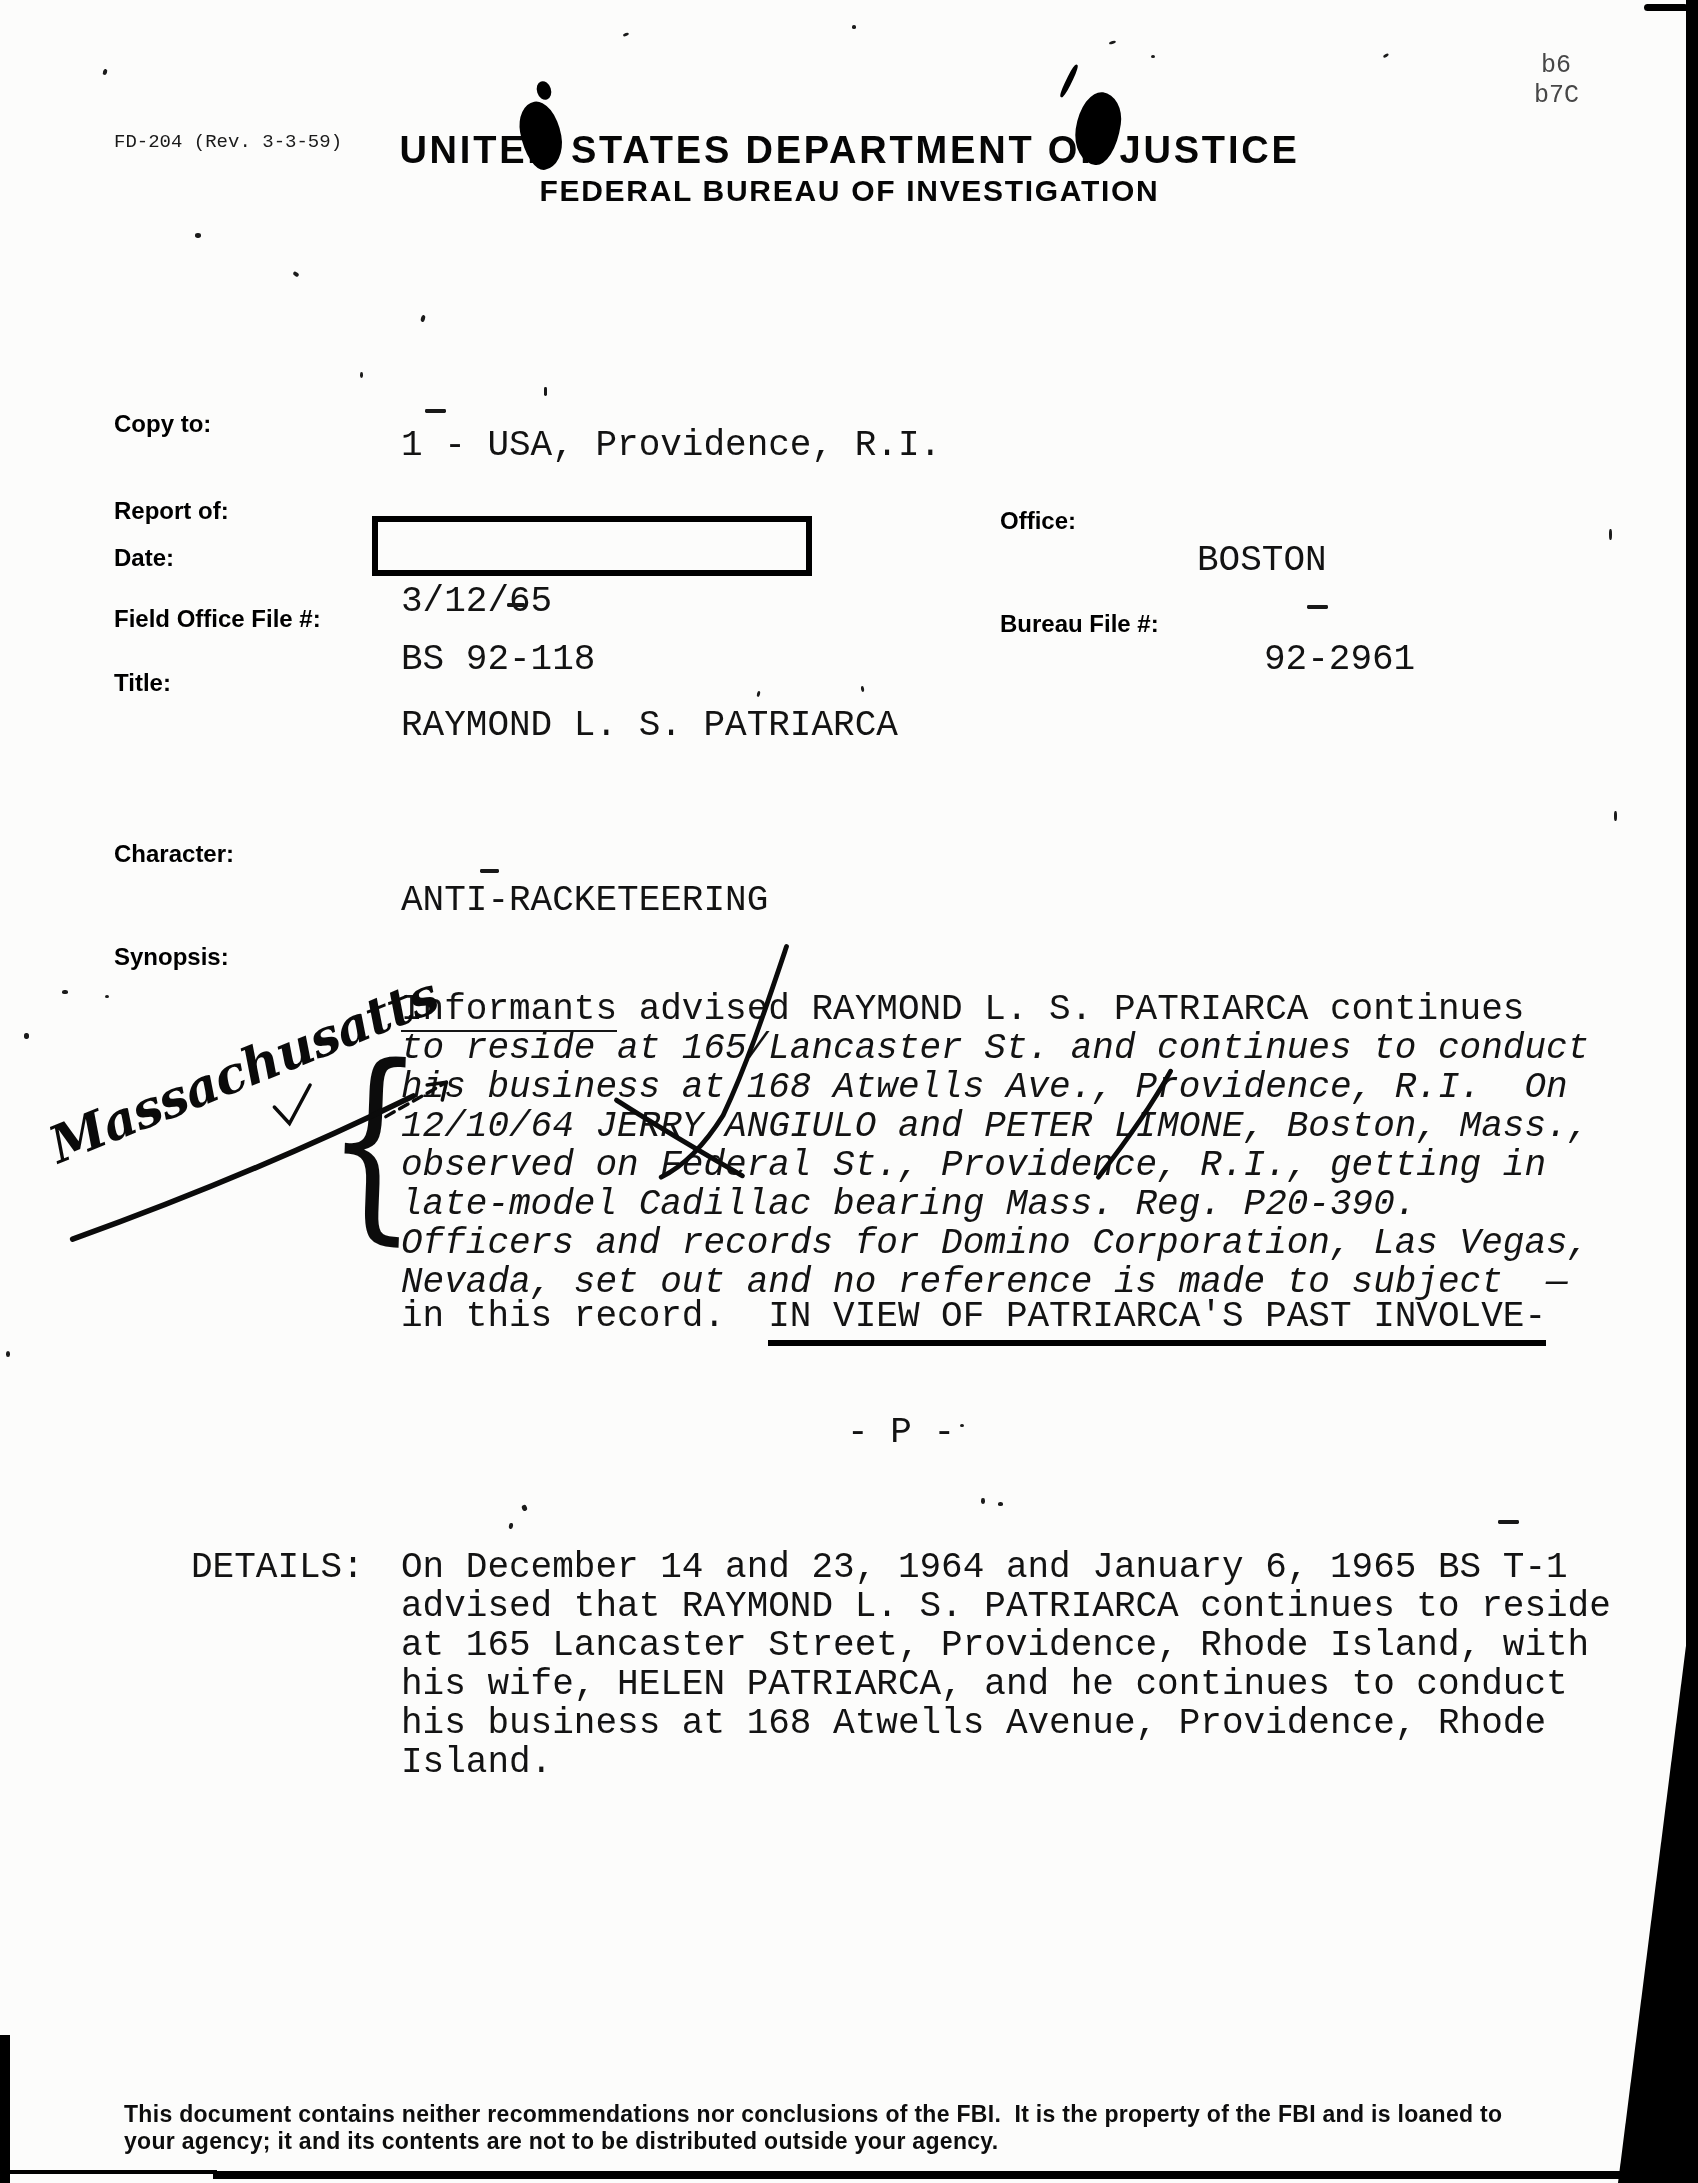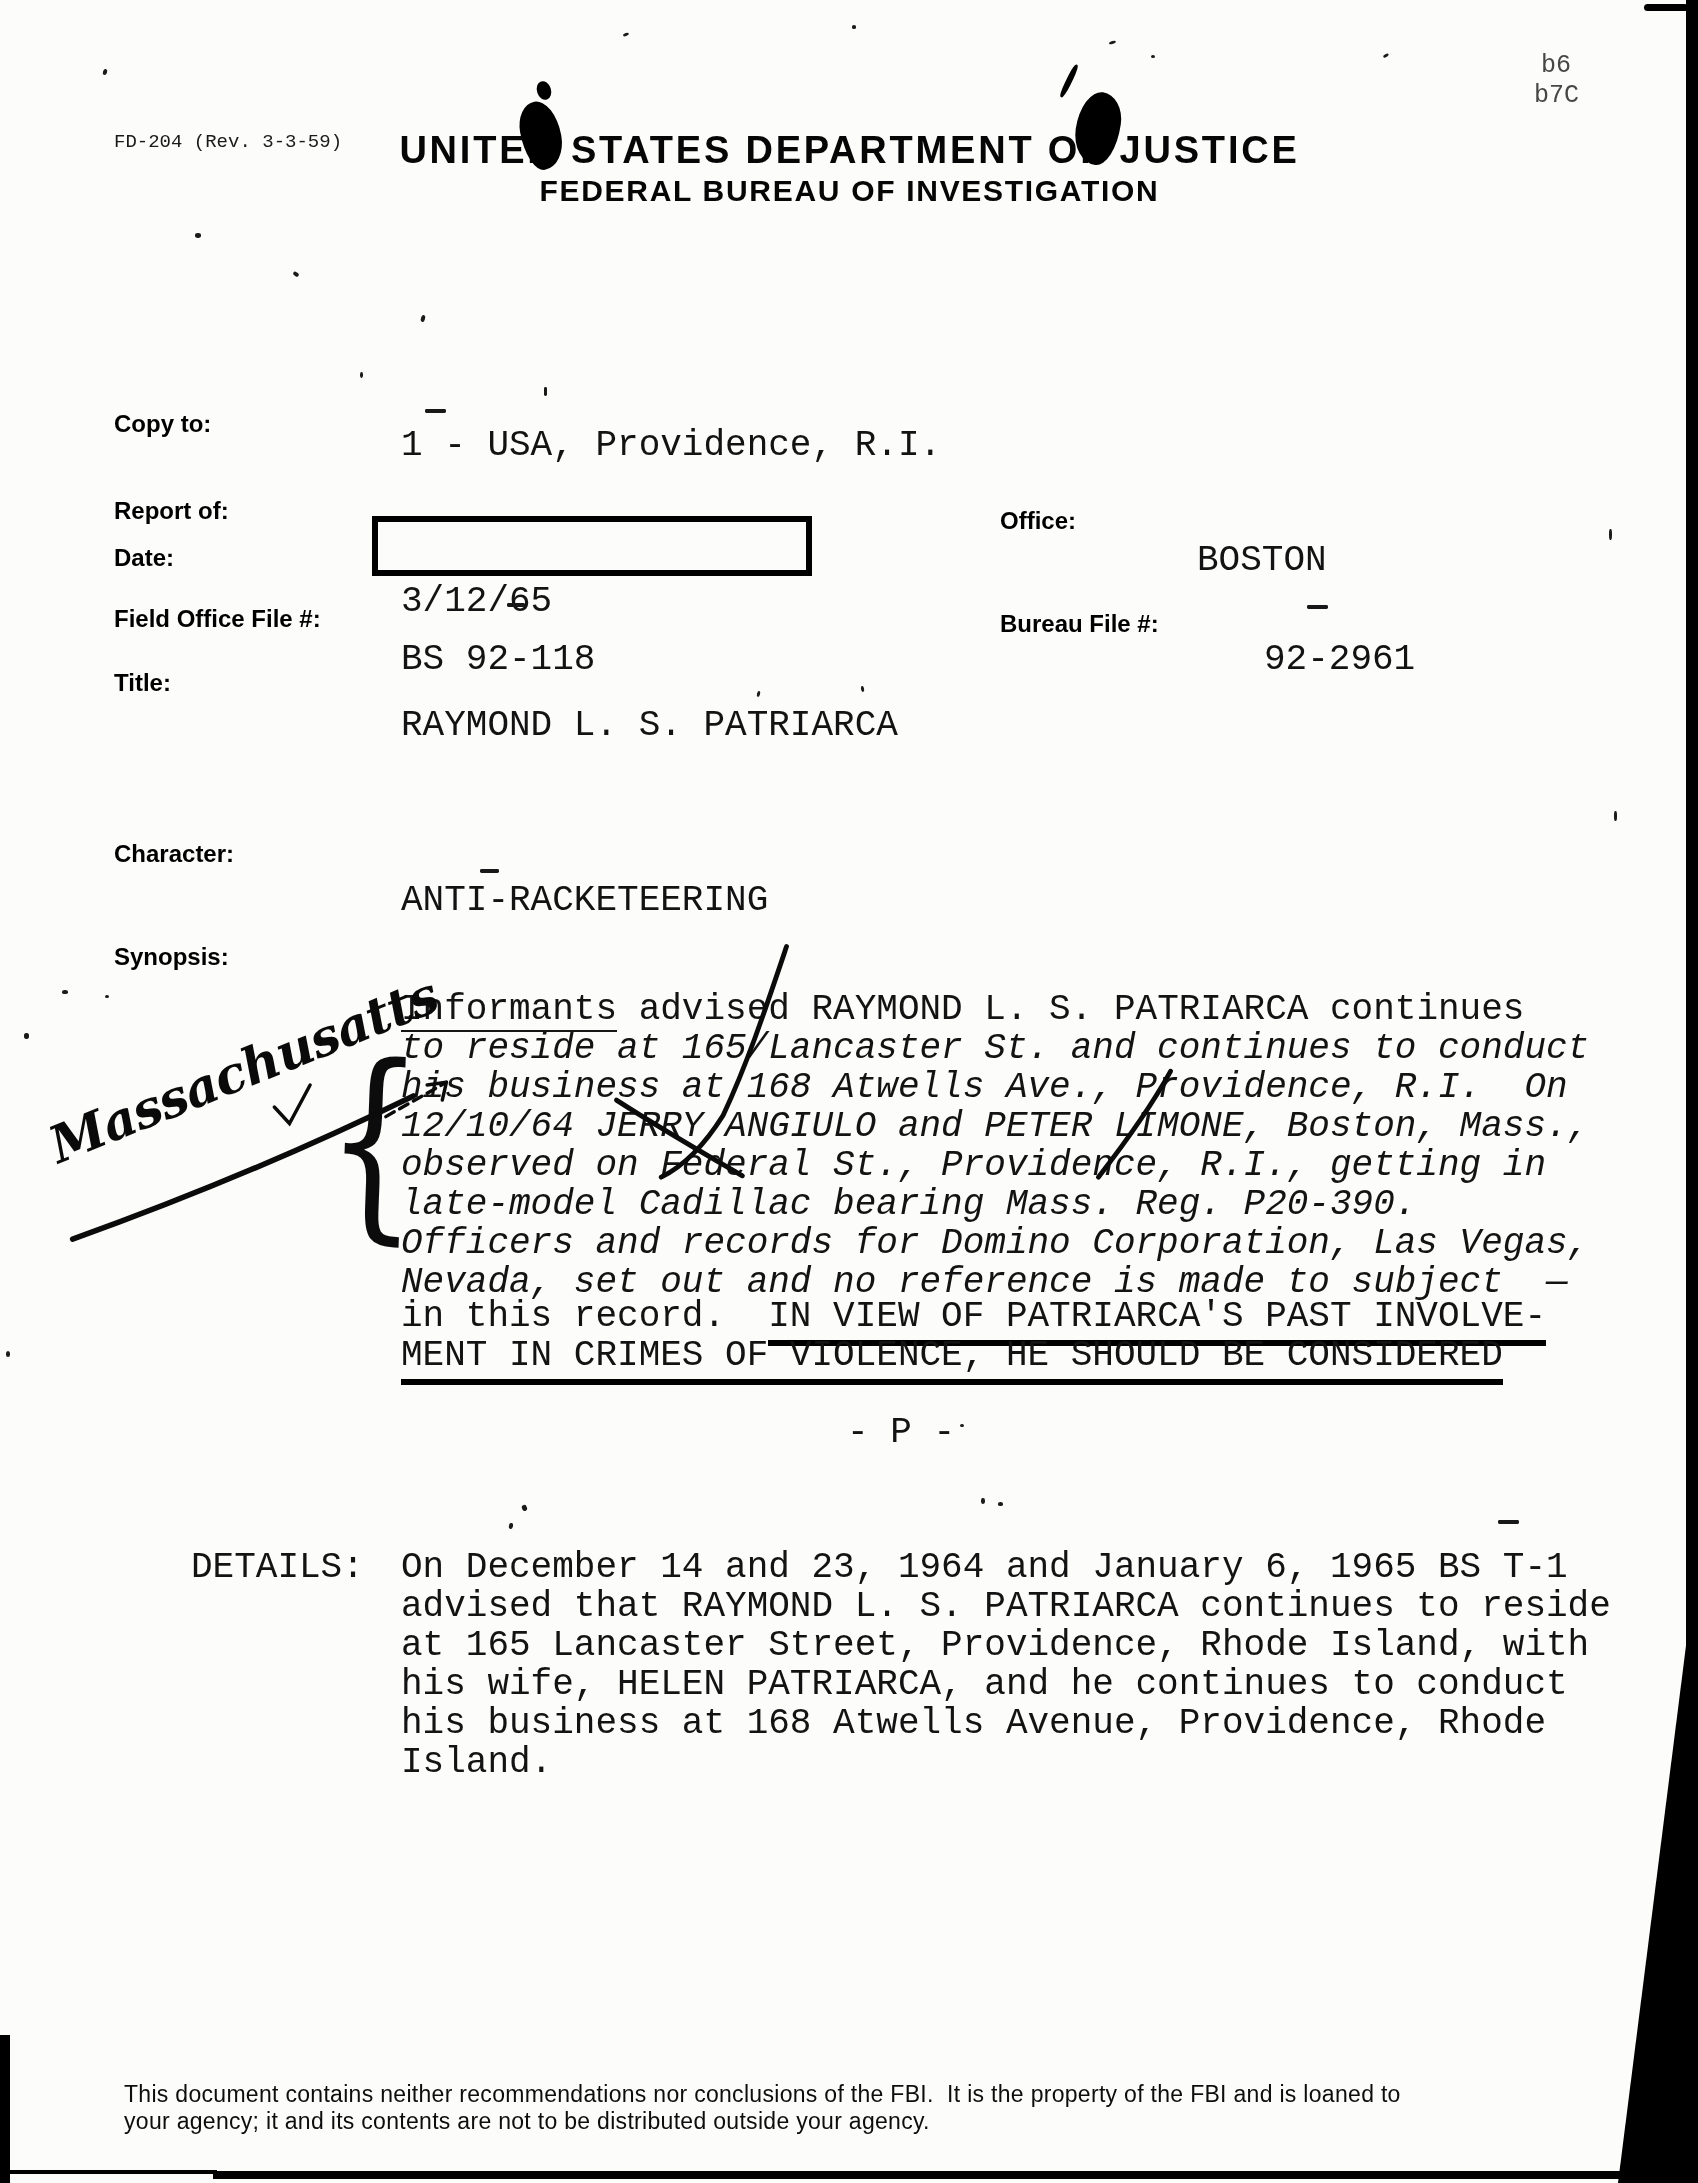--- a/index.html
+++ b/index.html
@@ -7,21 +7,21 @@
         font-family:"Liberation Sans",sans-serif;color:#111;}
   .abs{position:absolute;}
   .lbl{font-family:"Liberation Sans",sans-serif;font-weight:bold;font-size:24px;color:#000;letter-spacing:0px;}
   .tw{font-family:"Liberation Mono","DejaVu Sans Mono",monospace;font-size:36px;line-height:39px;
       color:#131313;white-space:pre;}
   .tw-sm{font-family:"Liberation Mono","DejaVu Sans Mono",monospace;font-size:19px;color:#1a1a1a;white-space:pre;}
   .codes{font-family:"Liberation Mono","DejaVu Sans Mono",monospace;font-size:25px;line-height:30px;color:#474747;}
   .title-line{font-weight:bold;font-size:38px;letter-spacing:2.8px;color:#060606;}
   .sub-line{font-weight:bold;font-size:30px;letter-spacing:1.7px;color:#060606;}
   .centered{left:0;width:1699px;text-align:center;}
-  .foot{font-weight:normal;font-size:23px;letter-spacing:0.3px;color:#0d0d0d;white-space:pre;}
+  .foot{font-weight:bold;font-size:23px;letter-spacing:0.3px;color:#0d0d0d;white-space:pre;margin-top:20px;}
   .u-light{border-bottom:2.8px solid #161616;}
   .em-u{border-bottom:6.2px solid #000;padding-bottom:2.8px;}
   .redaction-box{border:6.2px solid #000;background:#fcfcfb;}
   .blot{background:#000;}
   .stripe-right{right:0;top:0;width:13px;height:2183px;background:#000;}
   .hook-tr{right:9.6px;top:4.1px;width:45px;height:6.9px;background:#000;border-radius:4.1px 5.5px 1.4px 4.1px;}
   .wedge{right:0;bottom:0;width:81px;height:640px;background:#000;
          clip-path:polygon(100% 0,100% 100%,0 100%);}
   .bar-bottom{left:213px;right:0;bottom:4.1px;height:7.6px;background:#000;}
   .bar-bottom-l{left:9.6px;bottom:9px;width:207px;height:4.1px;background:#000;}
@@ -82,21 +82,20 @@
 
   <div class="abs tw" style="left:401px;top:1029px;font-style:italic;">to reside at 165/Lancaster St. and continues to conduct
 his business at 168 Atwells Ave., Providence, R.I.  On
 12/10/64 JERRY ANGIULO and PETER LIMONE, Boston, Mass.,
 observed on Federal St., Providence, R.I., getting in
 late-model Cadillac bearing Mass. Reg. P20-390.
 Officers and records for Domino Corporation, Las Vegas,
 Nevada, set out and no reference is made to subject  —</div>
 
   <div class="abs tw" style="left:401px;top:1297px;"><span>in this record.  </span><span class="em-u">IN VIEW OF PATRIARCA'S PAST INVOLVE-</span></div>
-  <div class="abs tw" style="left:401px;top:1336px;"><span class="em-u">MENT IN CRIMES OF VIOLENCE, HE SHOULD BE CONSIDERED</span></div>
 
   <div class="abs hand-note" style="left:63px;top:1115px;">Massachusatts</div>
   <div class="abs hand-brace" style="left:308px;top:1031px;">{</div>
 
   <div class="abs tw" style="left:847px;top:1413px;">- P -</div>
 
   <div class="abs tw" style="left:191px;top:1548px;">DETAILS:</div>
   <div class="abs tw" style="left:401px;top:1548px;line-height:39px;">On December 14 and 23, 1964 and January 6, 1965 BS T-1
 advised that RAYMOND L. S. PATRIARCA continues to reside
 at 165 Lancaster Street, Providence, Rhode Island, with

